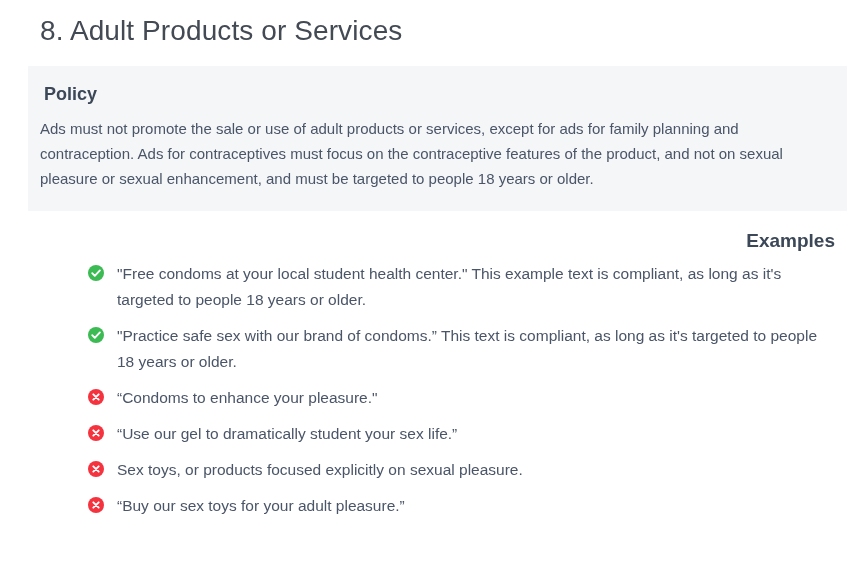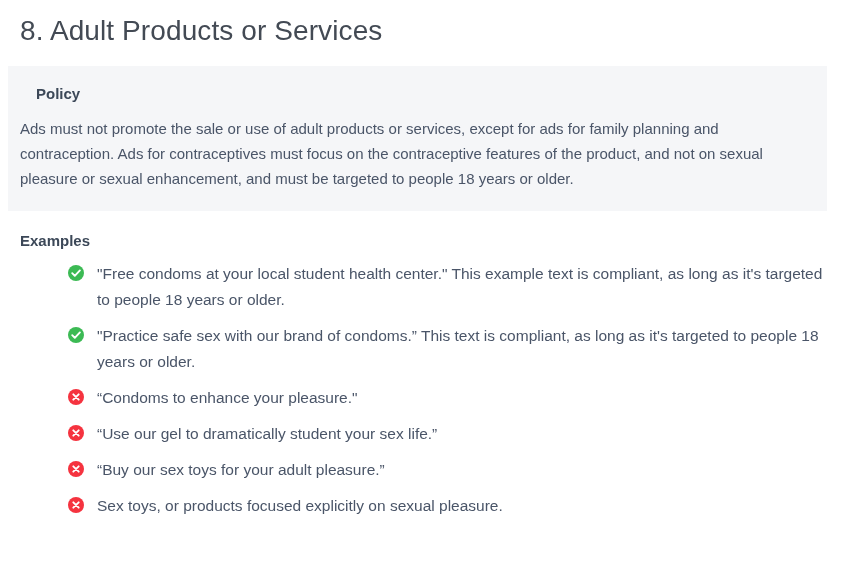--- a/index.html
+++ b/index.html
@@ -13,21 +13,21 @@
     font-family: "Liberation Sans", sans-serif;
     color: #3c4858;
     overflow: hidden;
   }
 
   .page {
     width: 863px;
     height: 575px;
     position: relative;
     box-sizing: border-box;
-    padding: 0 8px;
+    padding: 0 28px;
   }
 
   .page-title {
     font-size: 28px;
     font-weight: 400;
     color: #434a54;
     letter-spacing: 0.1px;
     margin: 0;
     padding: 14px 0 0 12px;
     line-height: 34px;
@@ -35,43 +35,44 @@
 
   .policy-box {
     background: #f5f6f8;
     margin-top: 18px;
     padding: 18px 20px 20px 12px;
     box-sizing: border-box;
     width: 819px;
   }
 
   .policy-heading {
-    font-size: 15px;
+    font-size: 18px;
     font-weight: bold;
     color: #3c4858;
     line-height: 20px;
-    margin: 0 0 12px 16px;
+    margin: 0 0 12px 4px;
   }
 
   .policy-body {
     font-size: 15px;
     font-weight: 400;
     color: #4a5568;
     line-height: 25px;
     margin: 0;
     max-width: 810px;
   }
 
   .examples-heading {
-    font-size: 15px;
+    font-size: 19px;
     font-weight: bold;
     color: #3c4858;
     line-height: 20px;
     margin: 0;
     padding: 20px 0 0 12px;
+    text-align: right;
   }
 
   .examples-list {
     list-style: none;
     margin: 0;
     padding: 10px 0 0 0;
   }
 
   .example-item {
     display: flex;
@@ -137,24 +138,24 @@
           <circle cx="8" cy="8" r="8" fill="#f5333f"></circle>
           <path d="M5.3 5.3 L10.7 10.7 M10.7 5.3 L5.3 10.7" fill="none" stroke="#ffffff" stroke-width="1.9" stroke-linecap="round"></path>
         </svg>
         <span class="example-text">“Use our gel to dramatically student your sex life.”</span>
       </li>
       <li class="example-item">
         <svg class="example-icon" viewBox="0 0 16 16">
           <circle cx="8" cy="8" r="8" fill="#f5333f"></circle>
           <path d="M5.3 5.3 L10.7 10.7 M10.7 5.3 L5.3 10.7" fill="none" stroke="#ffffff" stroke-width="1.9" stroke-linecap="round"></path>
         </svg>
-        <span class="example-text">“Buy our sex toys for your adult pleasure.”</span>
+        <span class="example-text">Sex toys, or products focused explicitly on sexual pleasure.</span>
       </li>
       <li class="example-item">
         <svg class="example-icon" viewBox="0 0 16 16">
           <circle cx="8" cy="8" r="8" fill="#f5333f"></circle>
           <path d="M5.3 5.3 L10.7 10.7 M10.7 5.3 L5.3 10.7" fill="none" stroke="#ffffff" stroke-width="1.9" stroke-linecap="round"></path>
         </svg>
-        <span class="example-text">Sex toys, or products focused explicitly on sexual pleasure.</span>
+        <span class="example-text">“Buy our sex toys for your adult pleasure.”</span>
       </li>
     </ul>
 
 </div>
 
 </body></html>

